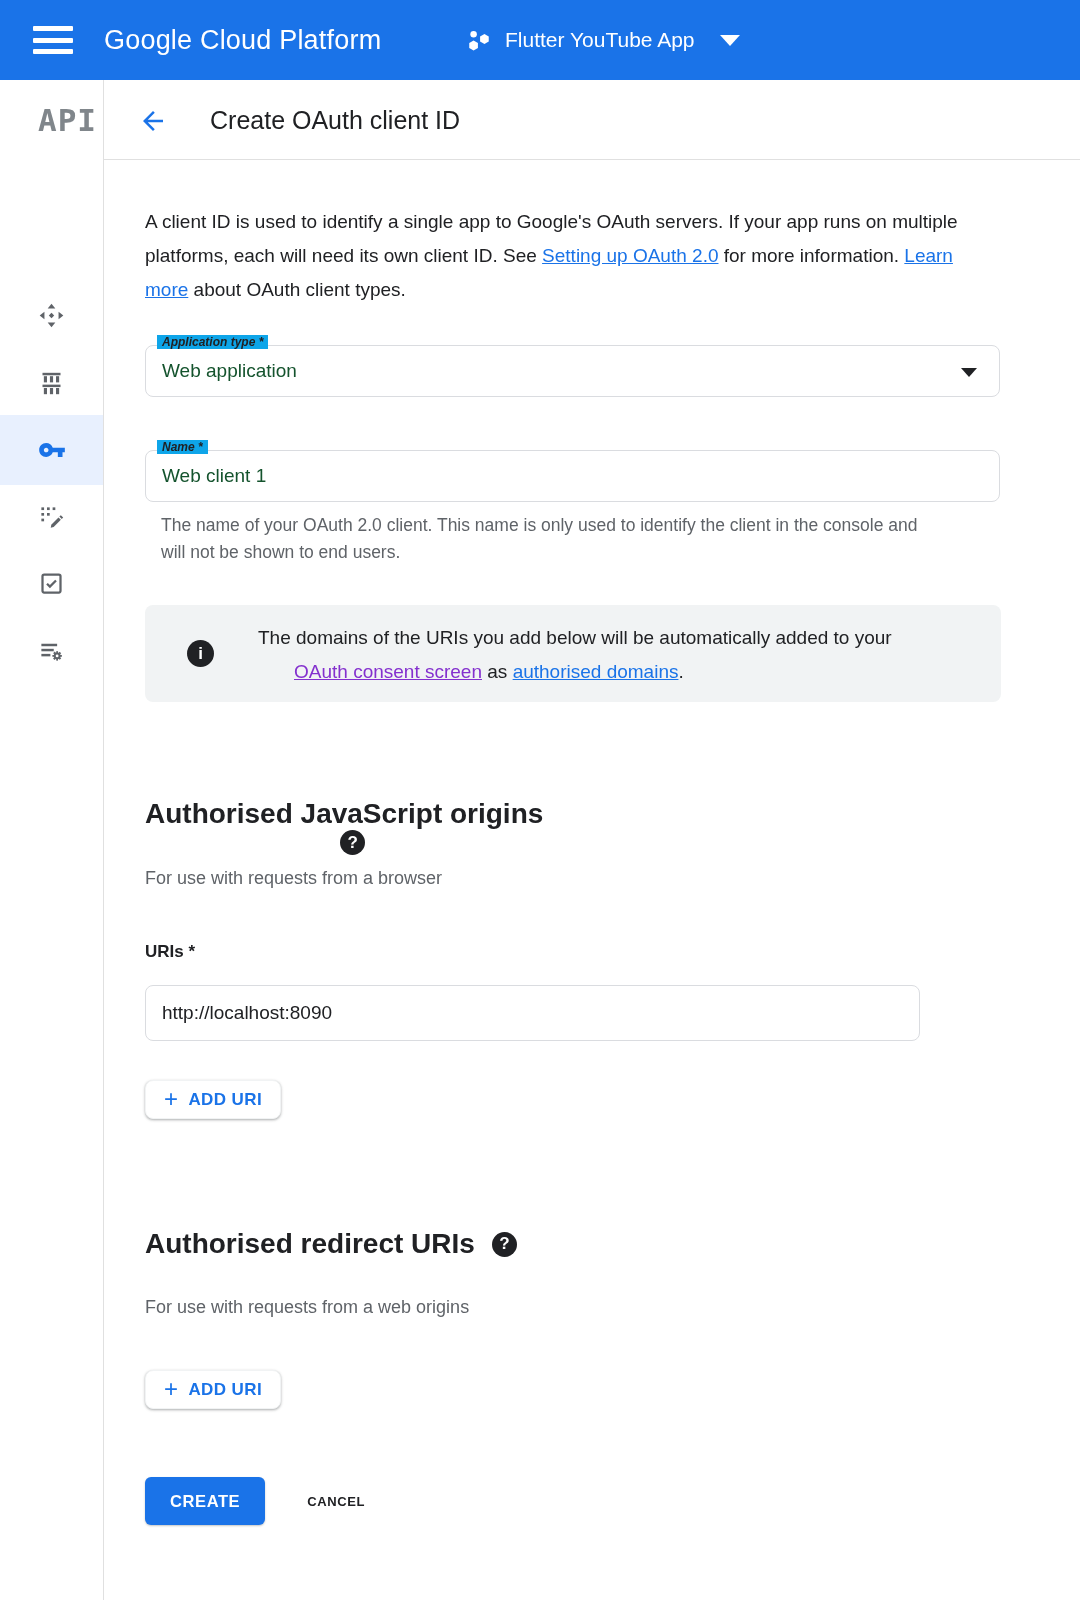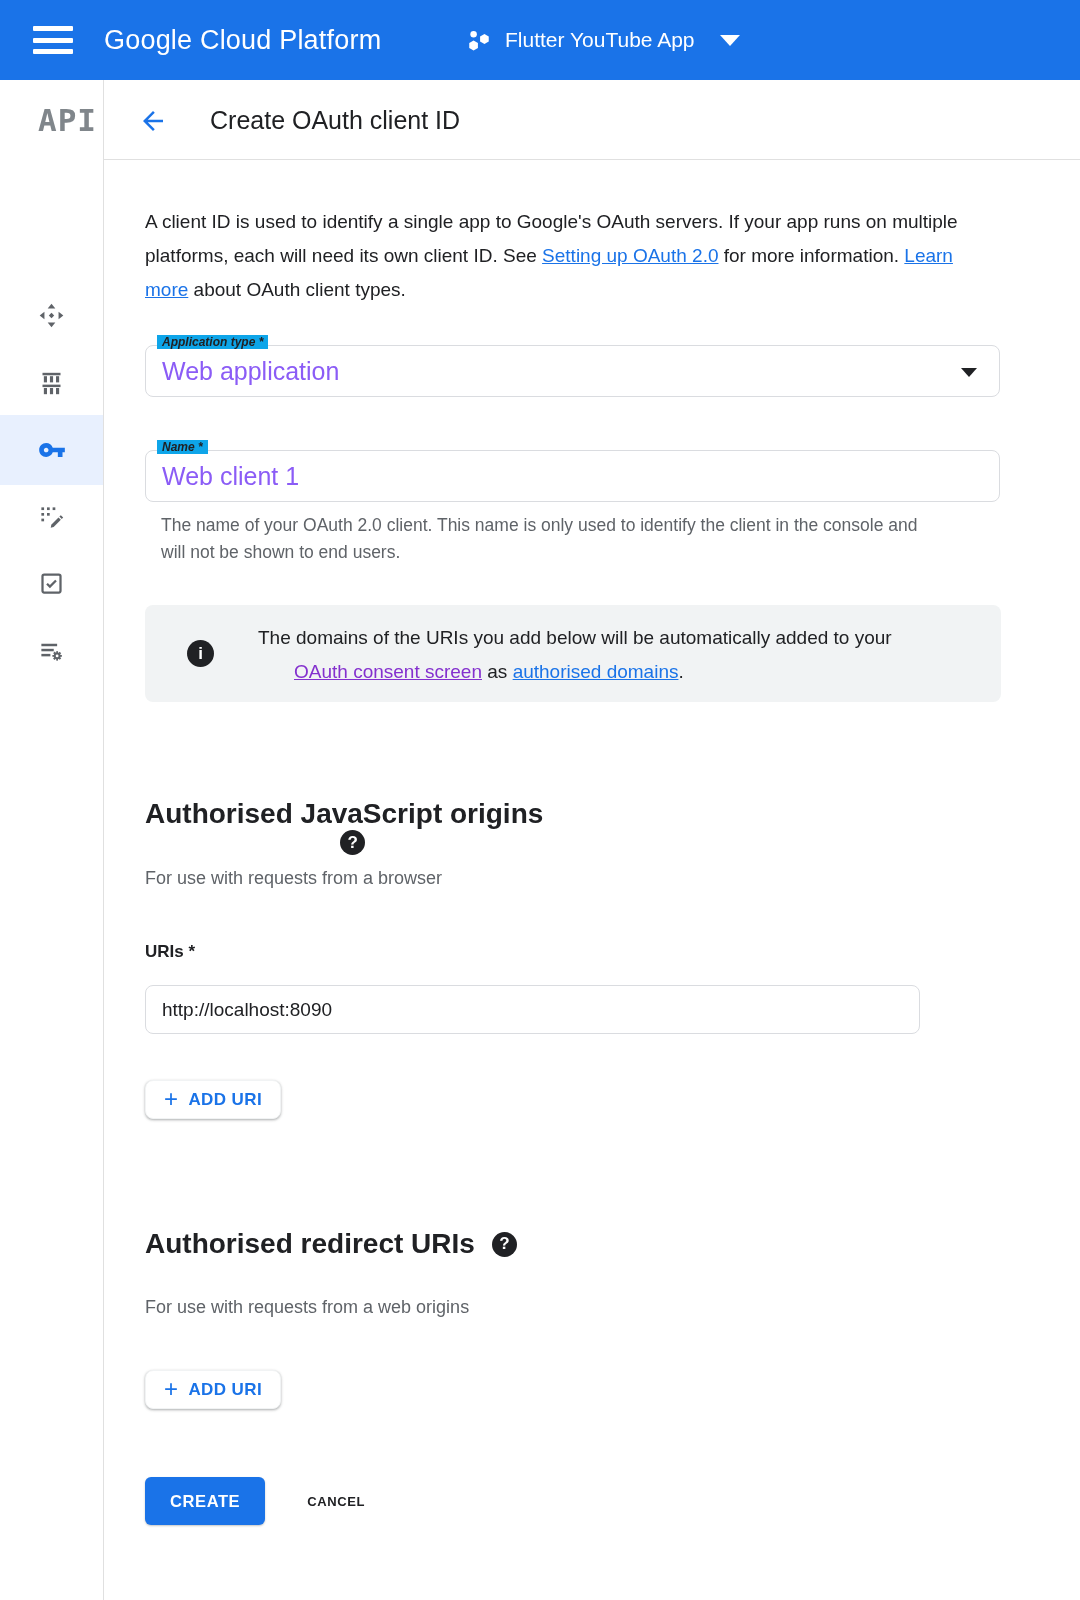--- a/index.html
+++ b/index.html
@@ -76,21 +76,21 @@
   .outlined-field {
     position:absolute; left:42px; width:855px; height:52px;
     border:1px solid #dadce0; border-radius:8px; background:#fff;
   }
   .field-label {
     position:absolute; top:-11px; left:11px; background:#0ea5e9; padding:0 5px;
     font-size:12px; font-weight:700; color:#202124; white-space:nowrap;font-style:italic;
   }
   .field-value {
     position:absolute; left:16px; top:0; height:50px; line-height:50px;
-    font-size:25px; color:#8b5cf6;
+    font-size:19px; color:#14532d;
   }
   .select-caret {
     position:absolute; right:22px; top:22px; width:0; height:0;
     border-left:8px solid transparent; border-right:8px solid transparent;
     border-top:9px solid #202124;
   }
   .field-apptype { top:185px; cursor:pointer; }
   .field-name { top:290px; }
 
   .helper-text {
@@ -123,21 +123,21 @@
   }
   .section-sub {
     position:absolute; left:42px; font-size:18px; color:#5f6368;
   }
   .title-origins { top:638px;flex-direction:column; }
   .sub-origins { top:708px; }
 
   .uris-label { position:absolute; left:42px; top:782px; font-size:17px; font-weight:700; color:#202124; }
 
   .uri-input {
-    position:absolute; left:42px; top:825px; width:775px; height:49px;
+    position:absolute; left:42px; top:825px; width:775px; height:56px;
     border:1px solid #dadce0; border-radius:8px; font-family:"Liberation Sans",sans-serif;
     font-size:19px; color:#202124; padding:0 16px; outline:none; background:#fff;
   }
 
   .add-uri-btn {
     position:absolute; left:42px; height:39px; padding:0 18px;
     display:inline-flex; align-items:center; gap:10px;
     background:#fff; border:1px solid #f1f3f4; border-radius:8px;
     box-shadow:0 1px 3px rgba(60,64,67,.3), 0 1px 2px rgba(60,64,67,.15);
     color:#1a73e8; font-size:17px; font-weight:700; letter-spacing:.4px; cursor:pointer;

